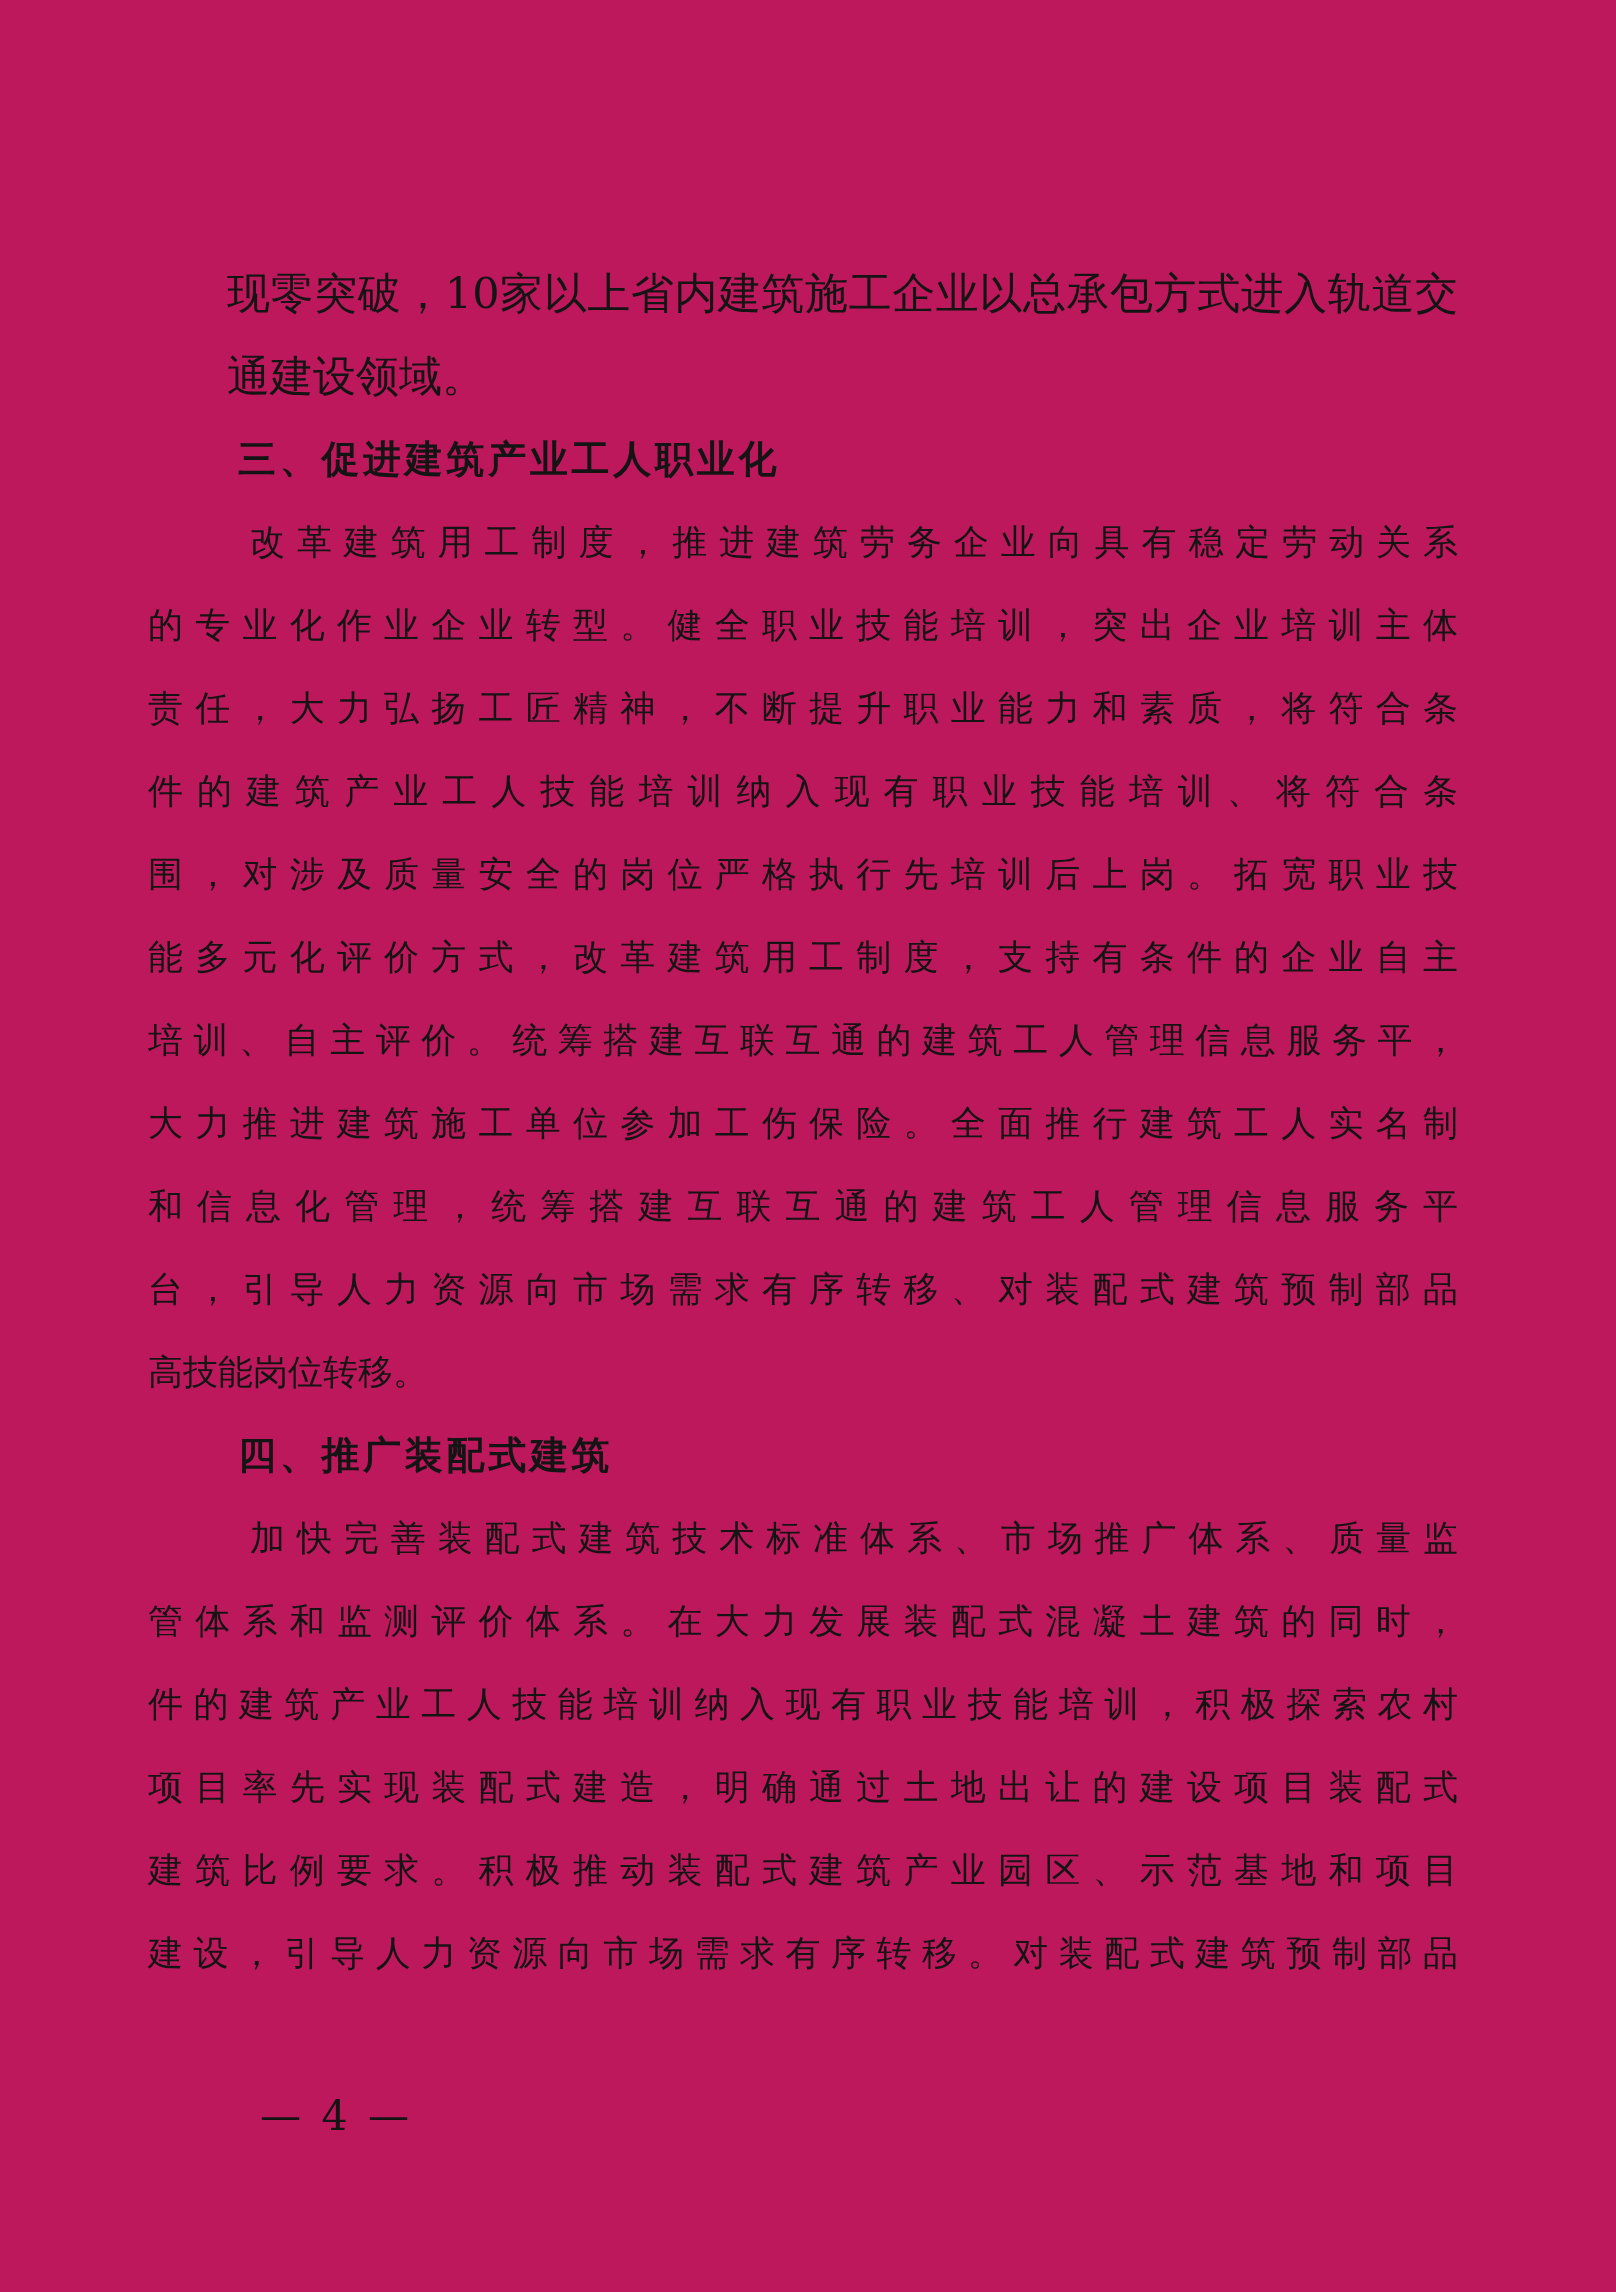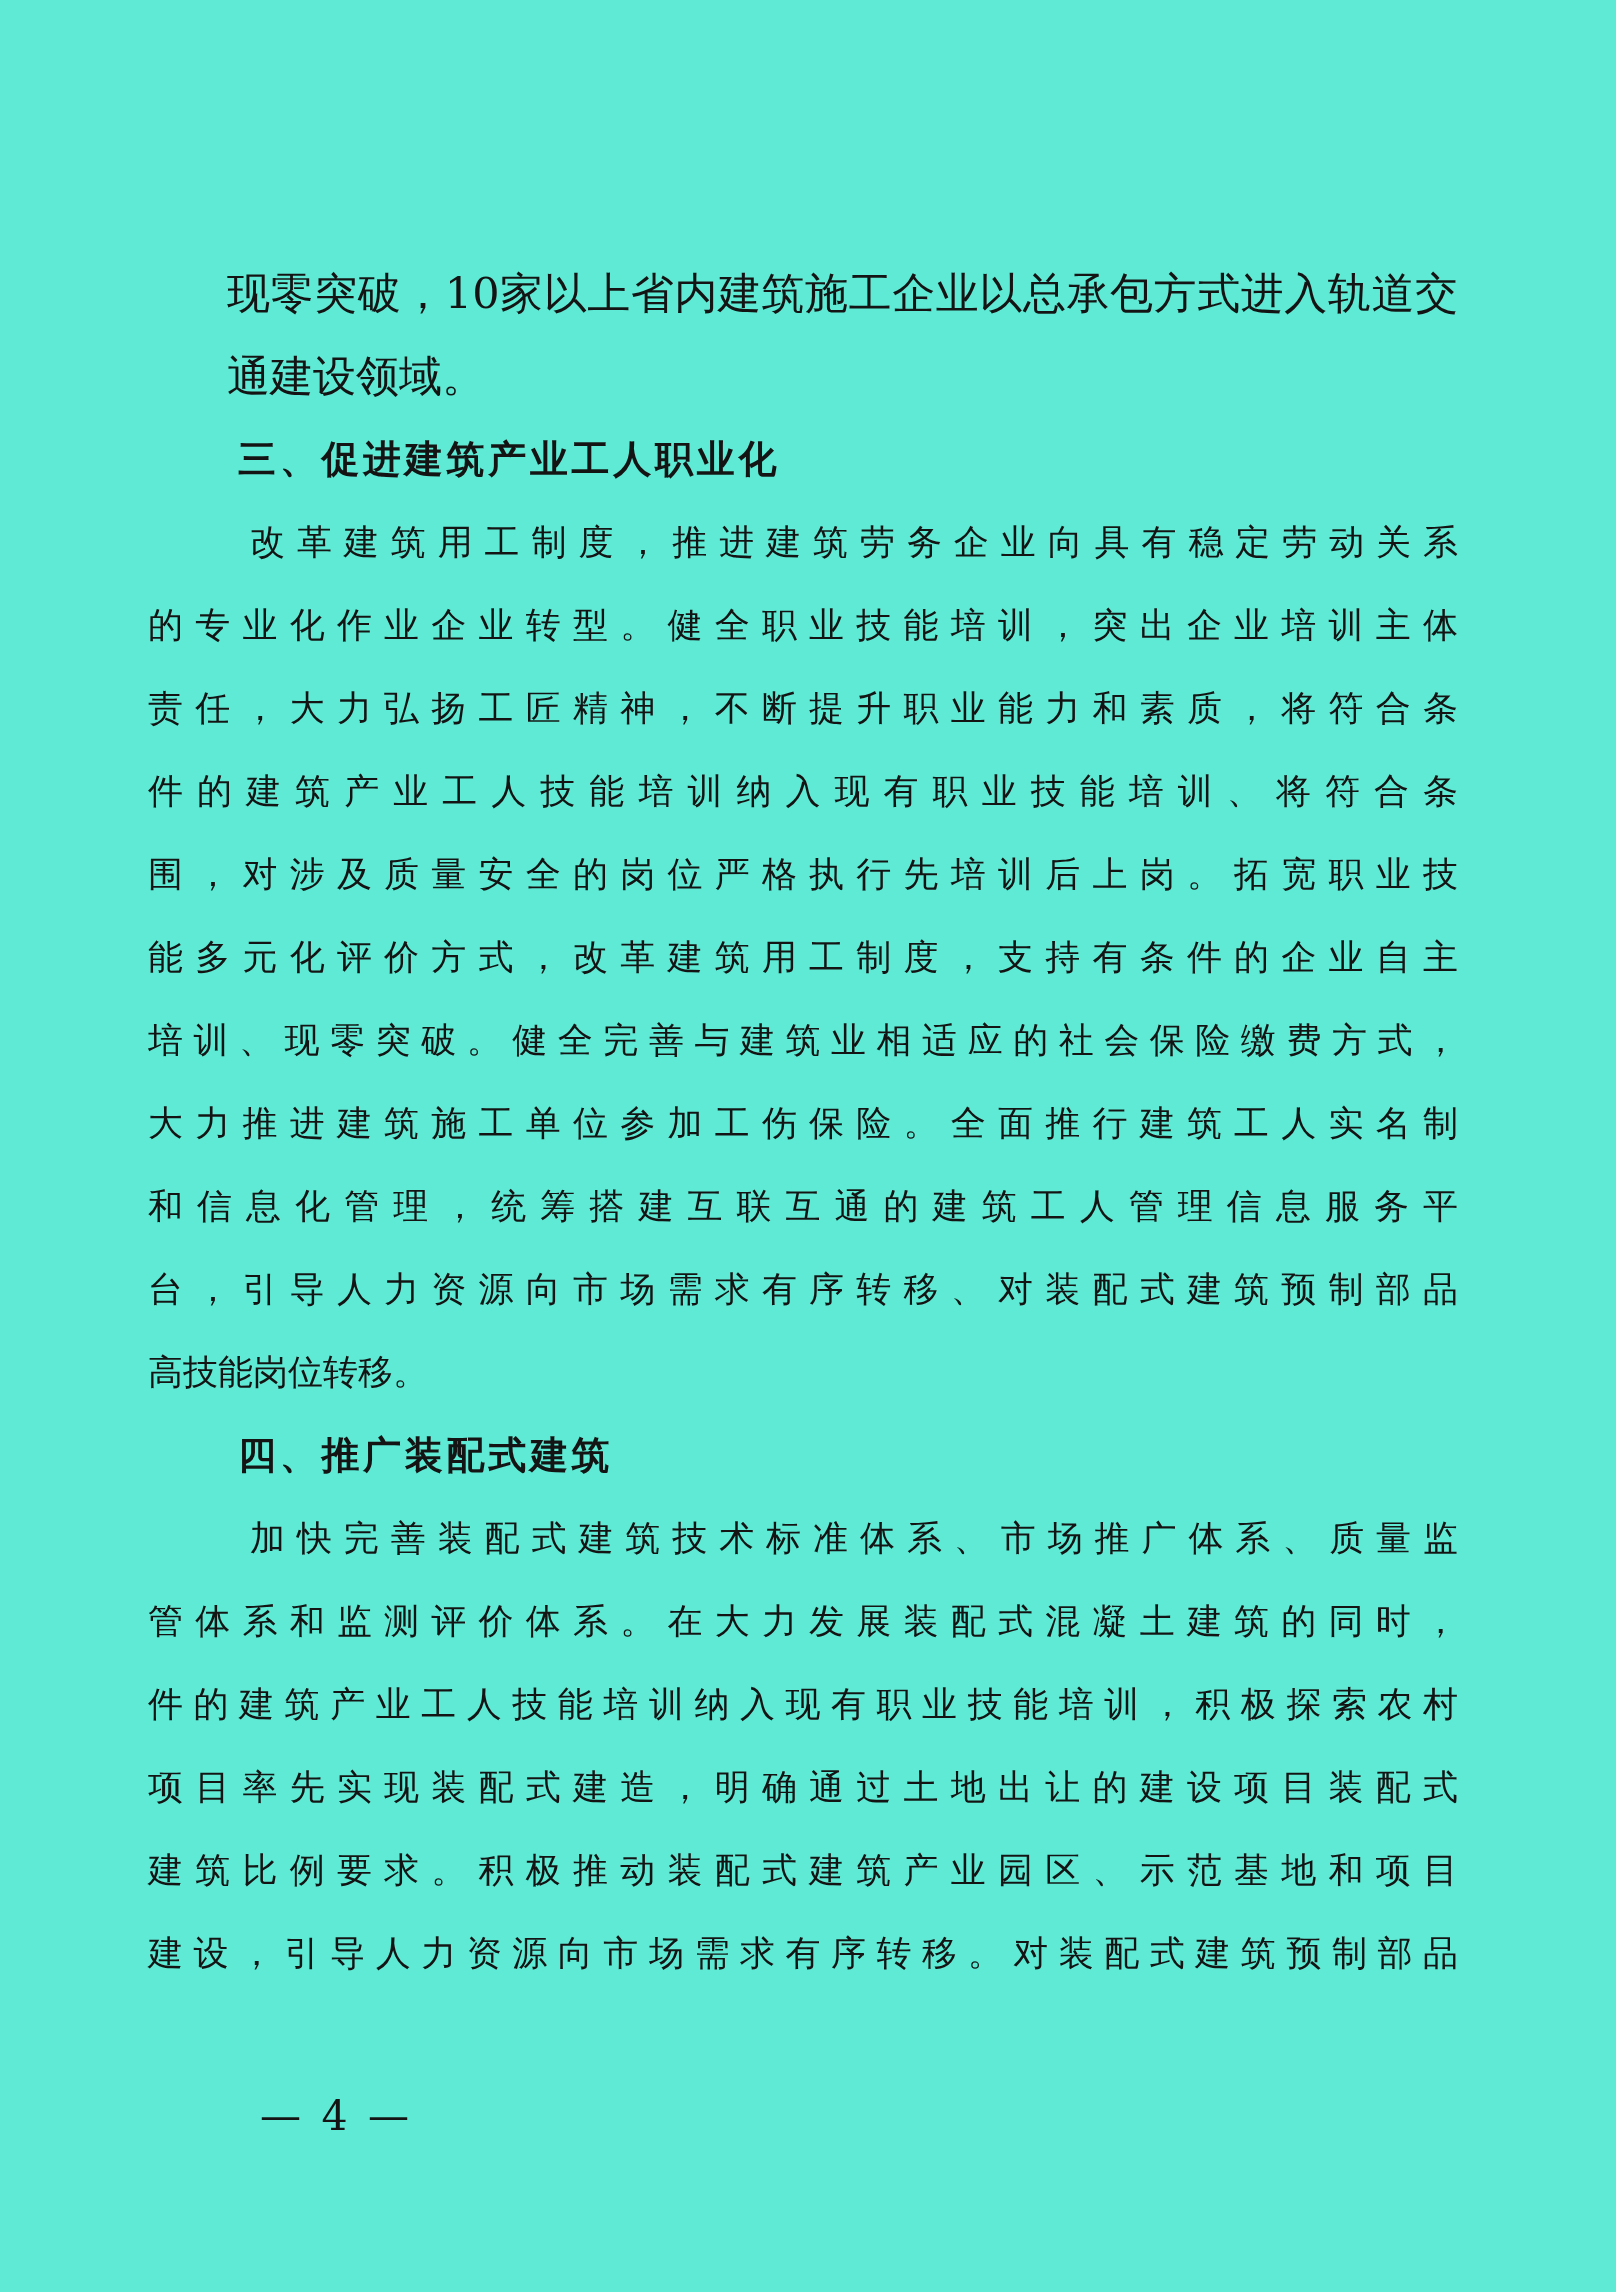--- a/index.html
+++ b/index.html
@@ -1,20 +1,20 @@
 <!DOCTYPE html>
 <html style="font-size:15px"><head>
 <meta charset="utf-8">
 <style>
   html,body { margin:0; padding:0; background:#ffffff; }
   .page {
     position:relative;
     width:1617px;
     height:2293px;
-    background:#5eead4;
+    background:#be185d;
     color:#141414;
     font-family:"DejaVu Serif","Liberation Serif",serif;
     overflow:hidden;
   }
   .content {
     position:absolute;
     left:148px;
     top:252px;
     width:1310px;
   }
@@ -72,21 +72,21 @@
         <div class="line">通建设领域。</div>
       </div>
       <div class="heading-line">三、促进建筑产业工人职业化</div>
       <div class="block block-paragraph">
         <div class="line first justify">改革建筑用工制度，推进建筑劳务企业向具有稳定劳动关系</div>
         <div class="line justify">的专业化作业企业转型。健全职业技能培训，突出企业培训主体</div>
         <div class="line justify">责任，大力弘扬工匠精神，不断提升职业能力和素质，将符合条</div>
         <div class="line justify">件的建筑产业工人技能培训纳入现有职业技能培训、将符合条</div>
         <div class="line justify">围，对涉及质量安全的岗位严格执行先培训后上岗。拓宽职业技</div>
         <div class="line justify">能多元化评价方式，改革建筑用工制度，支持有条件的企业自主</div>
-        <div class="line justify">培训、现零突破。健全完善与建筑业相适应的社会保险缴费方式，</div>
+        <div class="line justify">培训、自主评价。统筹搭建互联互通的建筑工人管理信息服务平，</div>
         <div class="line justify">大力推进建筑施工单位参加工伤保险。全面推行建筑工人实名制</div>
         <div class="line justify">和信息化管理，统筹搭建互联互通的建筑工人管理信息服务平</div>
         <div class="line justify">台，引导人力资源向市场需求有序转移、对装配式建筑预制部品</div>
         <div class="line">高技能岗位转移。</div>
       </div>
       <div class="heading-line">四、推广装配式建筑</div>
       <div class="block block-paragraph">
         <div class="line first justify">加快完善装配式建筑技术标准体系、市场推广体系、质量监</div>
         <div class="line justify">管体系和监测评价体系。在大力发展装配式混凝土建筑的同时，</div>
         <div class="line justify">件的建筑产业工人技能培训纳入现有职业技能培训，积极探索农村</div>

